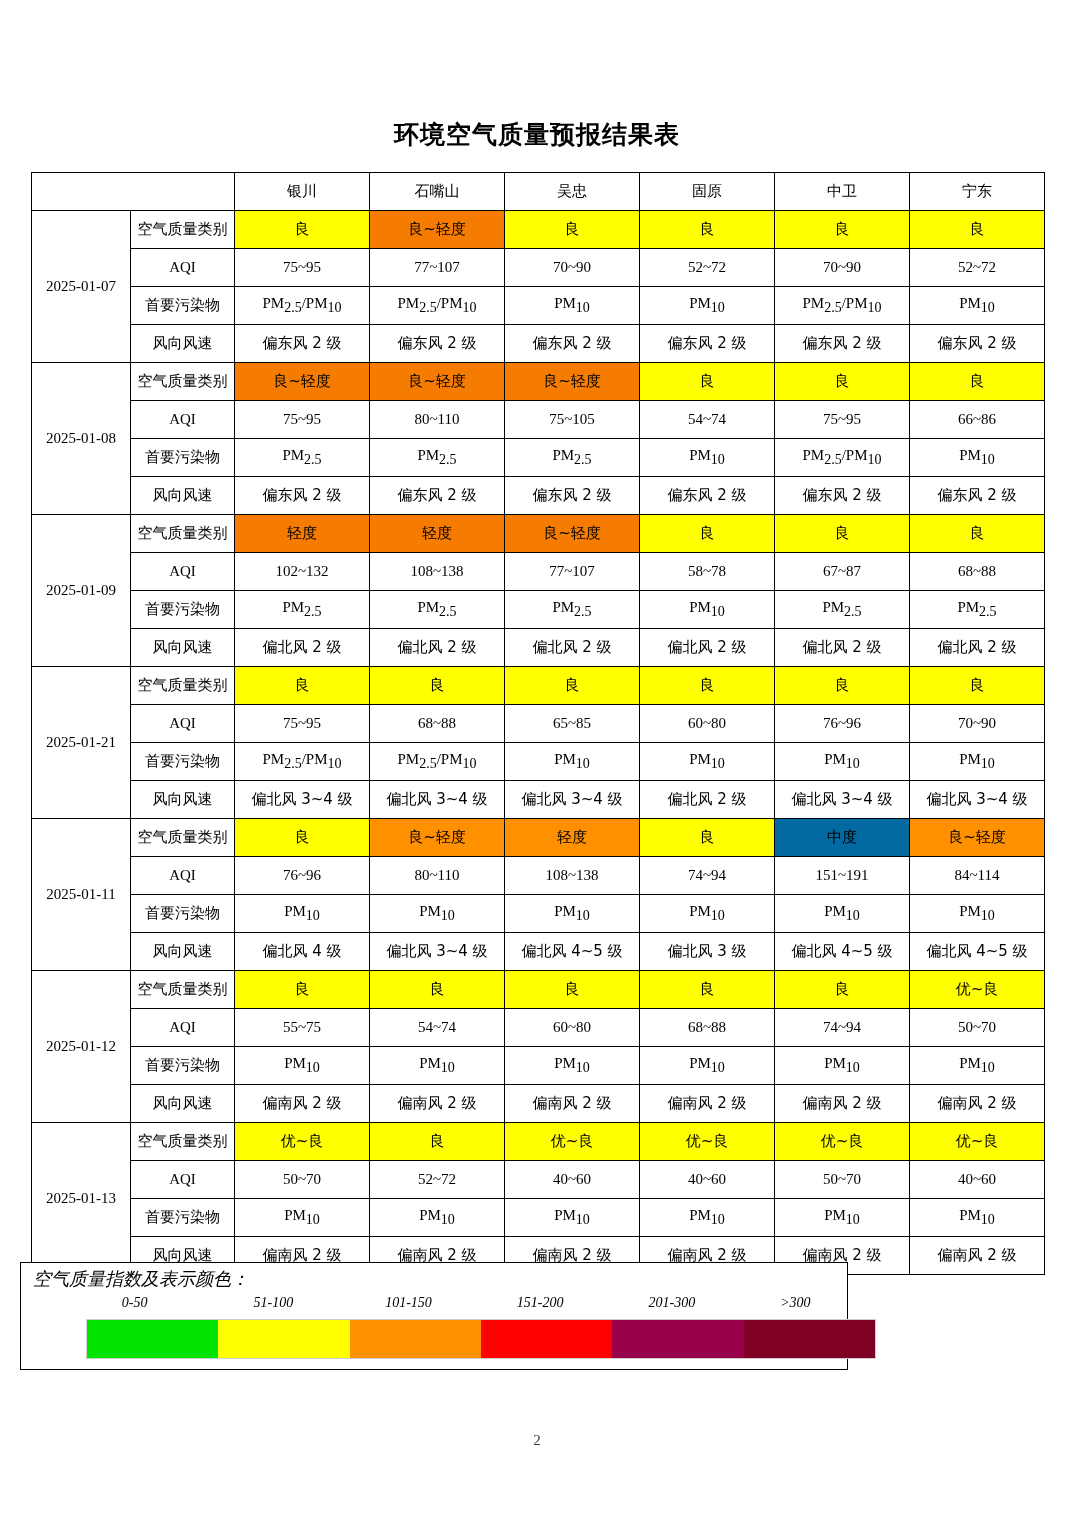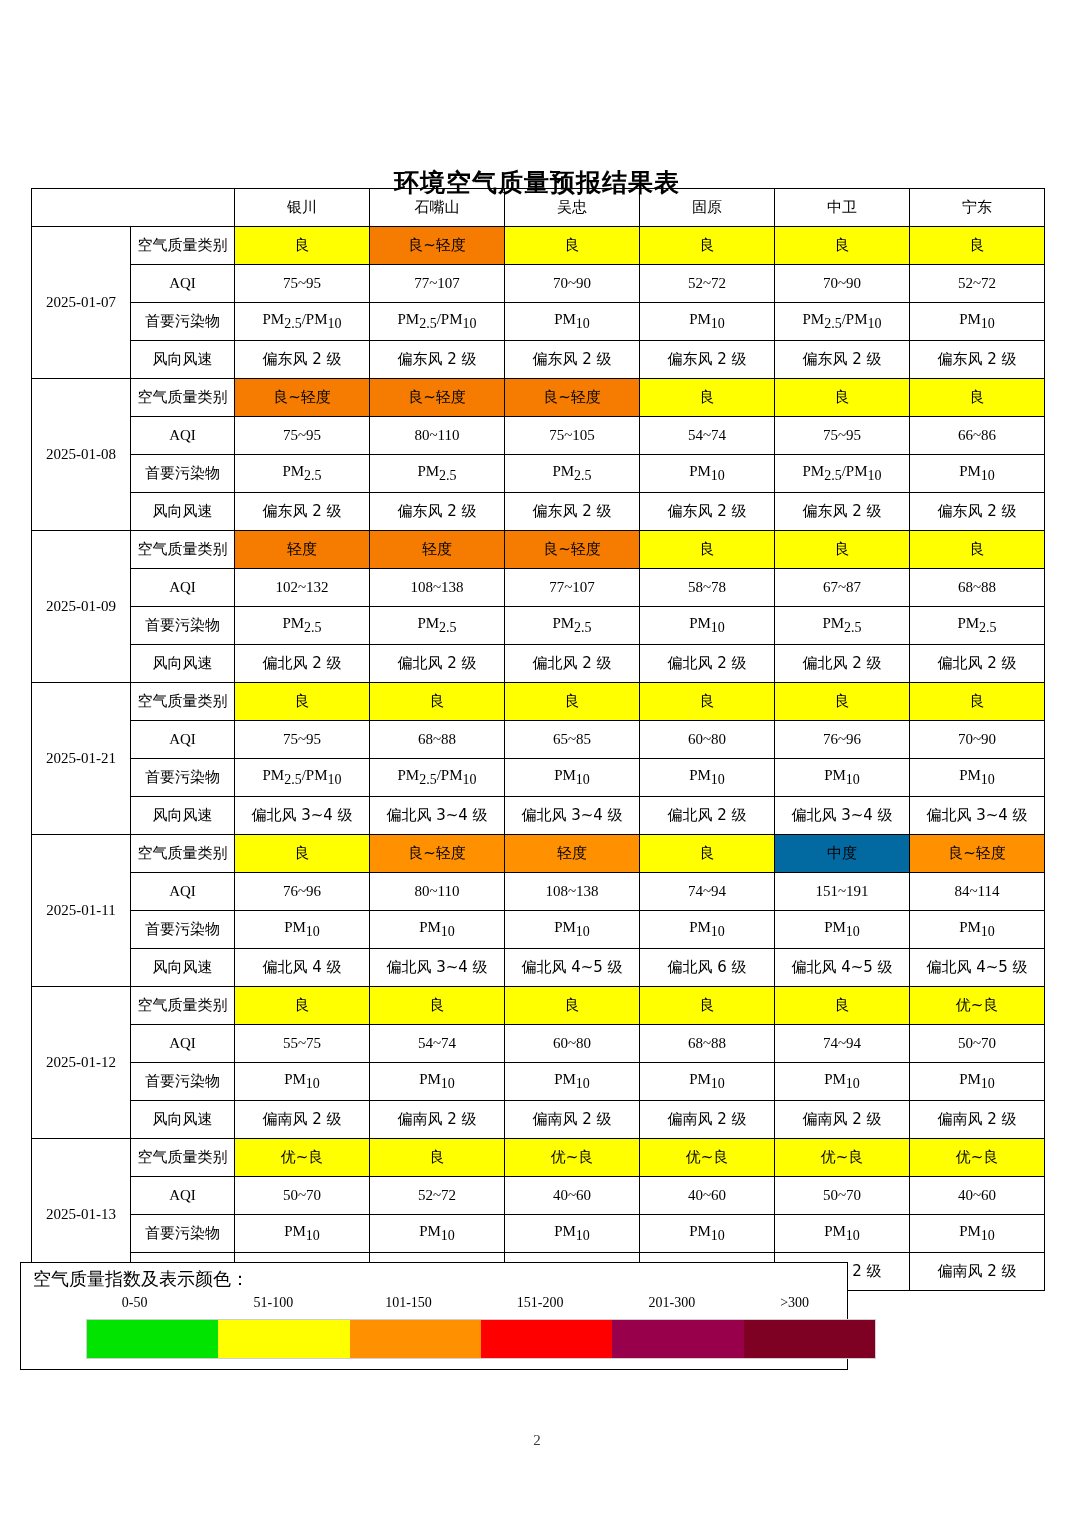--- a/index.html
+++ b/index.html
@@ -26,25 +26,24 @@
     position: absolute;
     top: 118px;
     left: 0;
     width: 1074px;
     text-align: center;
     font-family: "DejaVu Sans", "Liberation Sans", sans-serif;
     font-weight: bold;
     font-size: 25px;
     letter-spacing: 1px;
     color: #000;
-    margin-top: 48px;
   }
   .table-wrap {
     position: absolute;
-    top: 188px;
+    top: 172px;
     left: 31px;
     width: 1013px;
   }
   table.aq {
     border-collapse: collapse;
     width: 1013px;
     table-layout: fixed;
   }
   table.aq td, table.aq th {
     border: 1px solid #000000;
@@ -95,20 +94,21 @@
   
   .legend-box {
     position: absolute;
     top: 1262px;
     left: 20px;
     width: 828px;
     height: 108px;
     border: 1.6px solid #000;
     box-sizing: border-box;
     background: #fff;
+    font-style: italic;
   }
   .legend-title {
     position: absolute;
     top: 4px;
     left: 12px;
     font-family: "DejaVu Sans", "Liberation Sans", sans-serif;
     font-size: 18px;
     color: #000;
   }
   .legend-labels {
@@ -363,21 +363,21 @@
             <td class="poll-cell">PM<sub>10</sub></td>
             <td class="poll-cell">PM<sub>10</sub></td>
             <td class="poll-cell">PM<sub>10</sub></td>
             <td class="poll-cell">PM<sub>10</sub></td>
           </tr>
           <tr>
             <td class="metric-cell">风向风速</td>
             <td class="wind-cell">偏北风 4 级</td>
             <td class="wind-cell">偏北风 3~4 级</td>
             <td class="wind-cell">偏北风 4~5 级</td>
-            <td class="wind-cell">偏北风 6 级</td>
+            <td class="wind-cell">偏北风 3 级</td>
             <td class="wind-cell">偏北风 4~5 级</td>
             <td class="wind-cell">偏北风 4~5 级</td>
           </tr>
           <tr class="heavy-top">
             <td class="date-cell heavy-top" rowspan="4">2025-01-12</td>
             <td class="metric-cell">空气质量类别</td>
             <td class="cat-cell" style="background: rgb(255, 255, 0);">良</td>
             <td class="cat-cell" style="background: rgb(255, 255, 0);">良</td>
             <td class="cat-cell" style="background: rgb(255, 255, 0);">良</td>
             <td class="cat-cell" style="background: rgb(255, 255, 0);">良</td>

